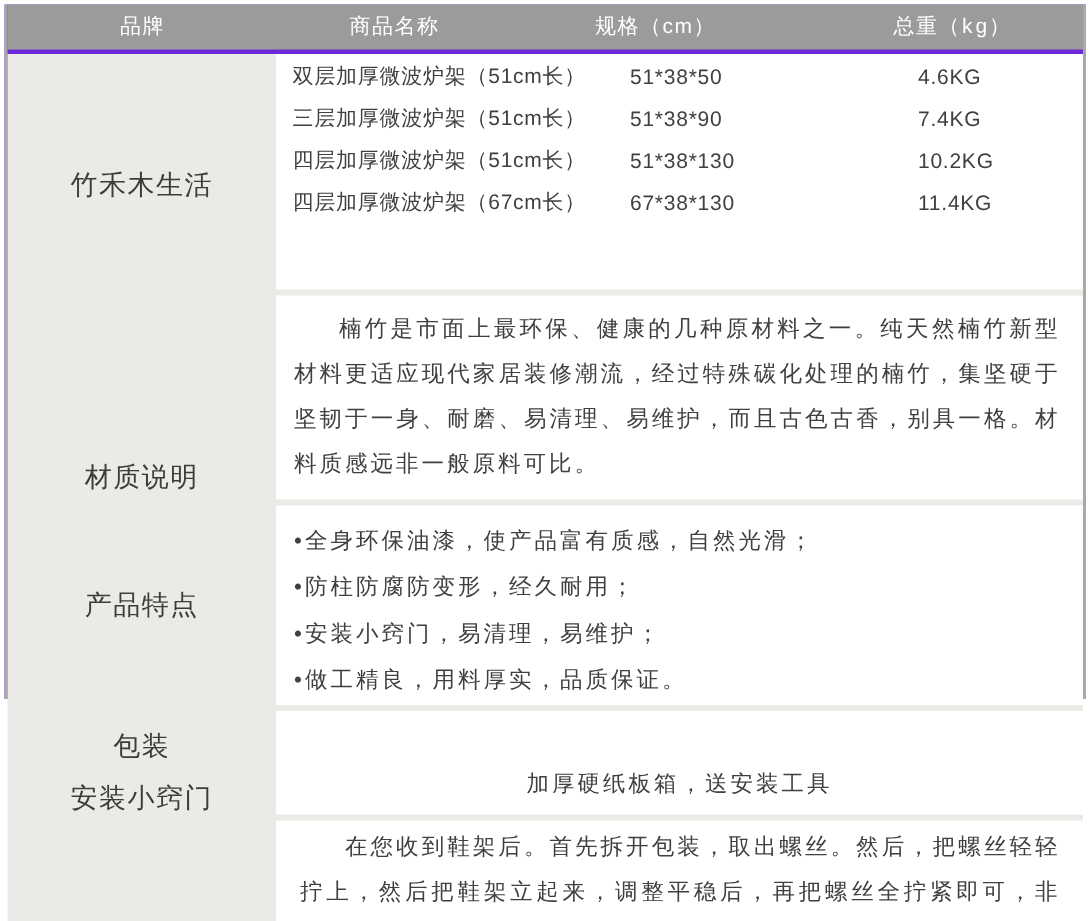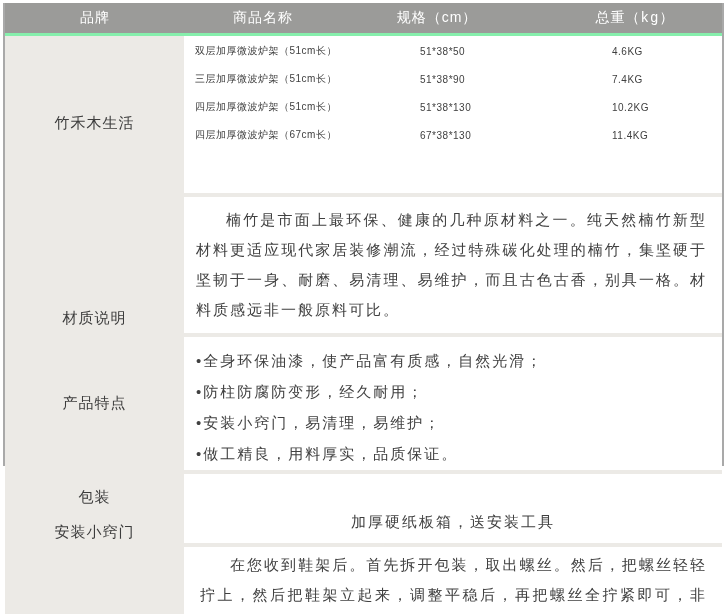--- a/index.html
+++ b/index.html
@@ -5,55 +5,55 @@
   * { margin:0; padding:0; box-sizing:border-box; }
   html,body { background:#ffffff; }
   .page {
     position:relative; width:727px; height:614px; overflow:hidden;
     background:#ffffff; color:#404040;
     font-family:"Liberation Sans","DejaVu Sans",sans-serif;
   }
   .tbl {
     position:absolute; left:3px; top:3px; width:721px; height:463px;
     border-left:2px solid #a9a9a9; border-right:2px solid #a9a9a9;
-    background:#86efac;
+    background:#6d28d9;
   }
   
   .hdr {
     position:relative; height:30px; background:#9b9b99;
     color:#ffffff; font-size:14px; letter-spacing:1px;
   }
   .hdr span {
     position:absolute; top:50%; transform:translate(-50%,-50%);
     white-space:nowrap;
   }
   .h-brand  { left:90px; }
   .h-name   { left:258px; }
   .h-spec   { left:432px; }
   .h-weight { left:630px;font-family:Liberation Mono, monospace; }
   
   .bdy { display:flex; margin-top:3px; height:578px; }
   .side {
     flex:none; width:179px; background:#eceae6; position:relative;
-    font-size:15px; color:#3c3c3c; letter-spacing:1px;
+    font-size:18px; color:#3c3c3c; letter-spacing:1px;
   }
   .side .lbl {
     position:absolute; left:0; width:100%; text-align:center;
     height:22px; line-height:22px;
   }
   .lbl-brand    { top:76px; }
   .lbl-material { top:271px; }
   .lbl-features { top:356px; }
   .lbl-pack     { top:450px; }
   .lbl-install  { top:485px; }
   .content { flex:1; display:flex; flex-direction:column; background:#ffffff; }
   .divider { flex:none; height:4px; background:#eceae6; }
   
   .sec-products { flex:none; height:157px; padding-top:1px; }
-  .prow { height:28px; display:flex; align-items:center; font-size:10px; letter-spacing:0.5px; }
+  .prow { height:28px; display:flex; align-items:center; font-size:14px; letter-spacing:0.5px; }
   .pname  { flex:none; width:236px; padding-left:11px; white-space:nowrap; }
   .pspec  { flex:none; width:192px; white-space:nowrap; }
   .pweight{ flex:1; white-space:nowrap; }
   
   .sec-material {
     flex:none; height:136px; padding:8px 15px 0 12px;
     font-size:15px; line-height:30px; letter-spacing:2px;
     text-align:justify; text-indent:2em; overflow:hidden;
   }
   .sec-features { flex:none; height:133px; padding:8px 0 0 12px; font-size:15px; letter-spacing:2px; overflow:hidden; }

